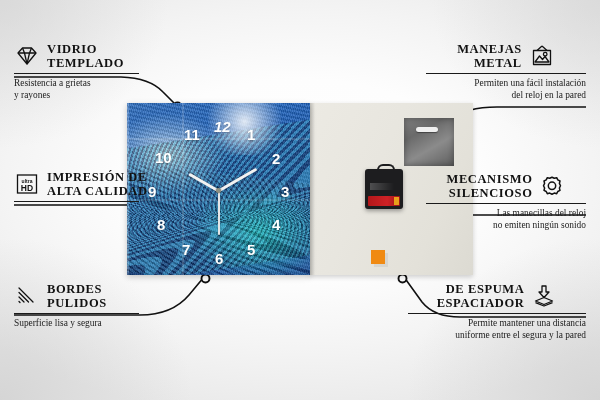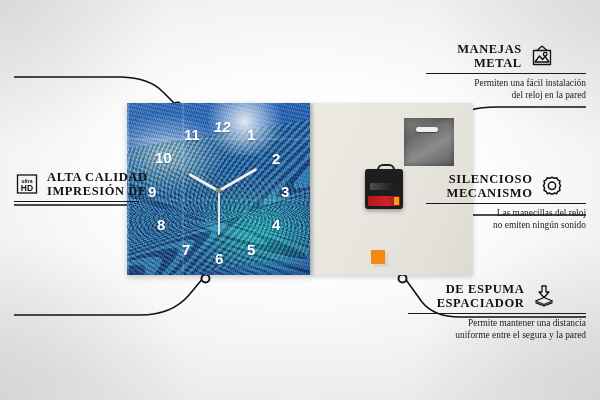--- a/index.html
+++ b/index.html
@@ -199,36 +199,71 @@
       <span class="num" style="left:28px;top:47px;">10</span>
       <span class="num" style="left:57px;top:24px;">11</span>
 
       <div class="hand" style="left:90px;top:54px;width:3px;height:34px;transform:rotate(-60deg);"></div>
       <div class="hand" style="left:90px;top:44px;width:3px;height:44px;transform:rotate(60deg);"></div>
       <div class="hand" style="left:91px;top:88px;width:1.5px;height:44px;background:#e6e6e6;transform-origin:50% 0;"></div>
       <div class="pivot" style="left:89px;top:85px;"></div>
     </div>
   </div>
 
+  <div class="callout left" style="left:14px;top:42px;width:125px;">
+    <div class="co-head">
+      <svg class="ico" viewBox="0 0 26 24">
+        <g fill="none" stroke="#111" stroke-width="1.3" stroke-linejoin="round">
+          <path d="M4 9 L8.5 4 L17.5 4 L22 9 L13 20 Z"></path>
+          <path d="M4 9 L22 9 M8.5 4 L10.5 9 L13 20 M17.5 4 L15.5 9 L13 20"></path>
+        </g>
+      </svg>
+      <div>
+        <div class="co-title">VIDRIO</div>
+        <div class="co-title">TEMPLADO</div>
+      </div>
+    </div>
+    <div class="co-rule"></div>
+    <div class="co-desc">Resistencia a grietas
+y rayones</div>
+  </div>
 
   <div class="callout left" style="left:14px;top:170px;width:125px;">
     <div class="co-head">
       <svg class="ico" viewBox="0 0 26 24">
         <rect x="3.5" y="3" width="19" height="18" fill="none" stroke="#111" stroke-width="1.3"></rect>
         <text x="13" y="10.5" font-family="Liberation Sans, sans-serif" font-size="5" font-weight="700" text-anchor="middle" fill="#111">ultra</text>
         <text x="13" y="18.5" font-family="Liberation Sans, sans-serif" font-size="8.5" font-weight="700" text-anchor="middle" fill="#111">HD</text>
       </svg>
       <div>
+        <div class="co-title">IMPRESIÓN DE</div>
         <div class="co-title">ALTA CALIDAD</div>
-        <div class="co-title">IMPRESIÓN DE</div>
-      </div>
-    </div>
-    <div class="co-rule"></div>
-  </div>
-
+      </div>
+    </div>
+    <div class="co-rule"></div>
+  </div>
+
+  <div class="callout left" style="left:14px;top:282px;width:125px;">
+    <div class="co-head">
+      <svg class="ico" viewBox="0 0 26 24">
+        <g stroke="#111" stroke-width="1.25" stroke-linecap="round">
+          <path d="M5 4 L19 18"></path>
+            <path d="M5 8.5 L14.5 18"></path>
+            <path d="M5 13 L10 18"></path>
+          <path d="M5 17.5 L6 18.5"></path>
+        </g>
+      </svg>
+      <div>
+        <div class="co-title">BORDES</div>
+        <div class="co-title">PULIDOS</div>
+      </div>
+    </div>
+    <div class="co-rule"></div>
+    <div class="co-desc">Superficie lisa y segura</div>
+  </div>
 
   <div class="callout right" style="right:14px;top:42px;width:160px;">
     <div class="co-head">
       <div>
         <div class="co-title">MANEJAS</div>
         <div class="co-title">METAL</div>
       </div>
       <svg class="ico" viewBox="0 0 26 24">
         <g fill="none" stroke="#111" stroke-width="1.3" stroke-linejoin="round">
           <path d="M13 2 L8 6.5 M13 2 L18 6.5"></path>
@@ -239,22 +274,22 @@
       </svg>
     </div>
     <div class="co-rule"></div>
     <div class="co-desc">Permiten una fácil instalación
 del reloj en la pared</div>
   </div>
 
   <div class="callout right" style="right:14px;top:172px;width:160px;">
     <div class="co-head">
       <div>
+        <div class="co-title">MECANISMO</div>
         <div class="co-title">SILENCIOSO</div>
-        <div class="co-title">MECANISMO</div>
       </div>
       <svg class="ico" viewBox="0 0 26 24">
         <g fill="none" stroke="#111" stroke-width="1.5" stroke-linejoin="round">
           <path d="M13 3.2 l2.3 1.1 2.4-.6 1.1 2.2 2.2 1.1 -.6 2.4 1.1 2.3 -1.1 2.3 .6 2.4 -2.2 1.1 -1.1 2.2 -2.4-.6 -2.3 1.1 -2.3-1.1 -2.4 .6 -1.1-2.2 -2.2-1.1 .6-2.4 -1.1-2.3 1.1-2.3 -.6-2.4 2.2-1.1 1.1-2.2 2.4 .6 Z"></path>
           <circle cx="13" cy="11.8" r="3.7"></circle>
         </g>
       </svg>
     </div>
     <div class="co-rule"></div>
     <div class="co-desc">Las manecillas del reloj

